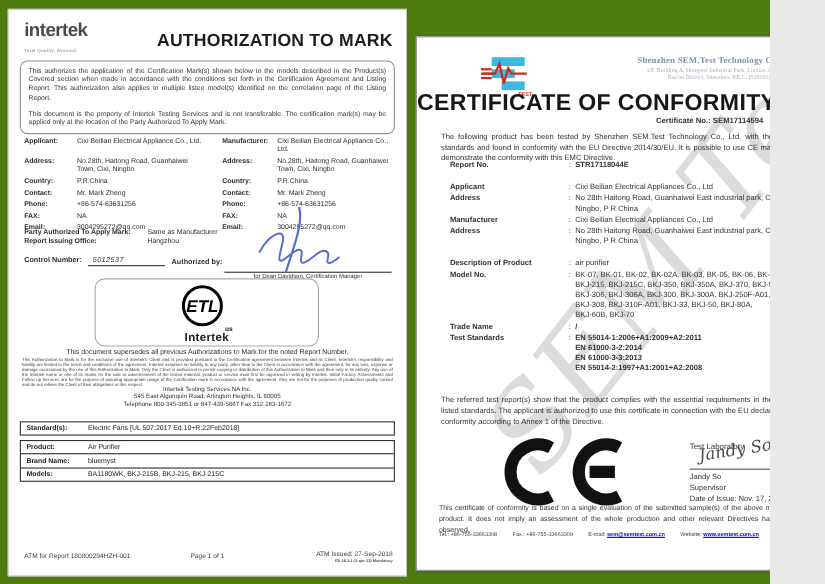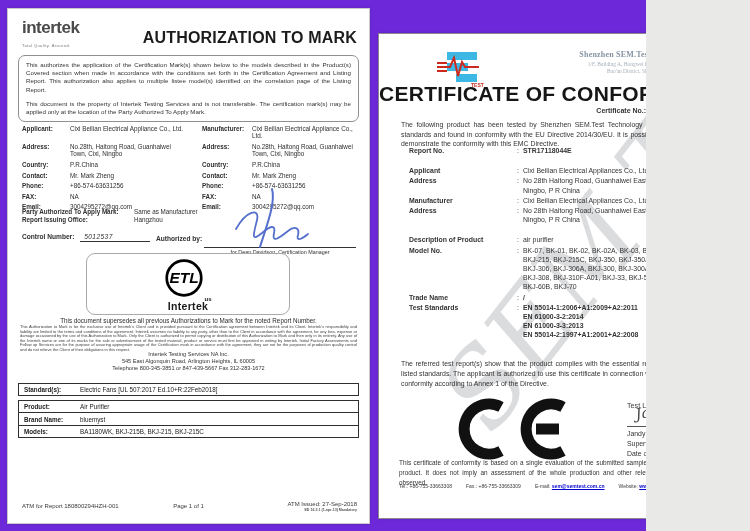--- a/index.html
+++ b/index.html
@@ -1,17 +1,17 @@
 <!DOCTYPE html>
 <html><head>
 <meta charset="utf-8">
 <style>
   html,body{margin:0;padding:0;}
   body{background:#e9e9e7;font-family:"Liberation Sans",sans-serif;}
-  .canvas{position:relative;width:646px;height:531px;background:#6d28d9;overflow:hidden;}
+  .canvas{position:relative;width:700px;height:531px;background:#4d7c0f;overflow:hidden;}
   .page{position:absolute;background:#fff;}
   .page.left{left:7px;top:8px;width:361px;height:514px;border:1px solid #c9c9c6;box-shadow:0 0 3px rgba(0,0,0,.12);}
   .page.right{left:378px;top:33px;width:367px;height:484px;border:1px solid #8a8a8a;box-shadow:0 0 3px rgba(0,0,0,.15);}
   .abs{position:absolute;}
   
   .itk-logo{left:14px;top:10px;font-weight:bold;font-size:17px;letter-spacing:-.5px;color:#4a4a4a;line-height:17px;}
   .itk-tag{font-size:4px;font-weight:normal;letter-spacing:.4px;color:#777;margin-top:1px;}
   .atm-title{right:12px;top:20px;font-size:16px;font-weight:bold;color:#1c1c1c;letter-spacing:.2px;}
   .intro-box{left:10px;right:10px;top:46px;border:1.4px solid #8f8f8f;border-radius:7px;padding:5px 7px;font-size:6.2px;line-height:8.2px;color:#333;text-align:justify;}
   .intro-box p{margin:0 0 6px 0;}

